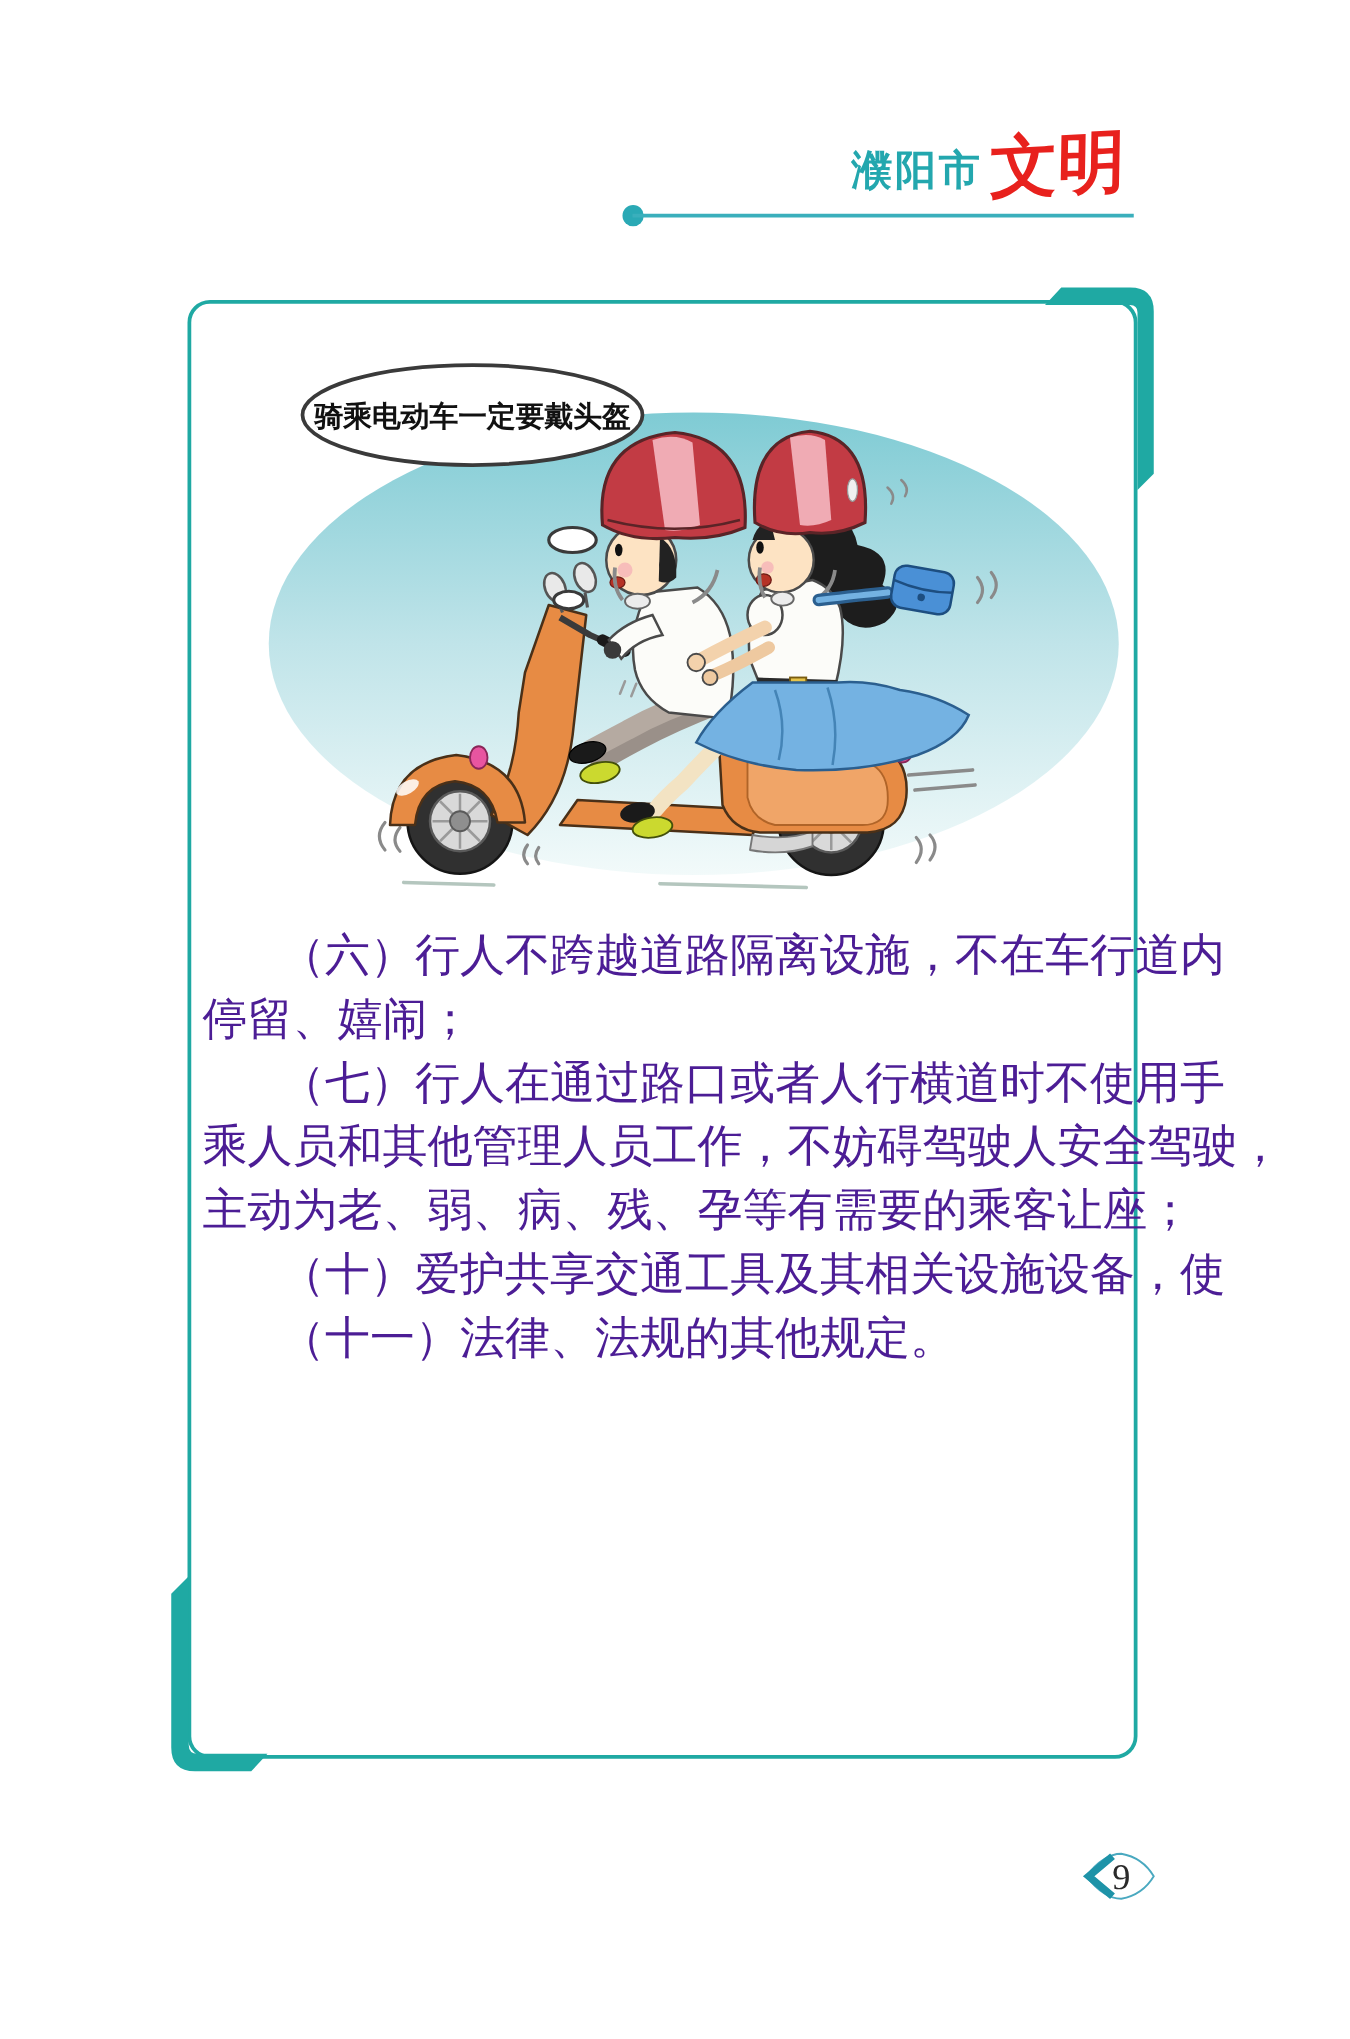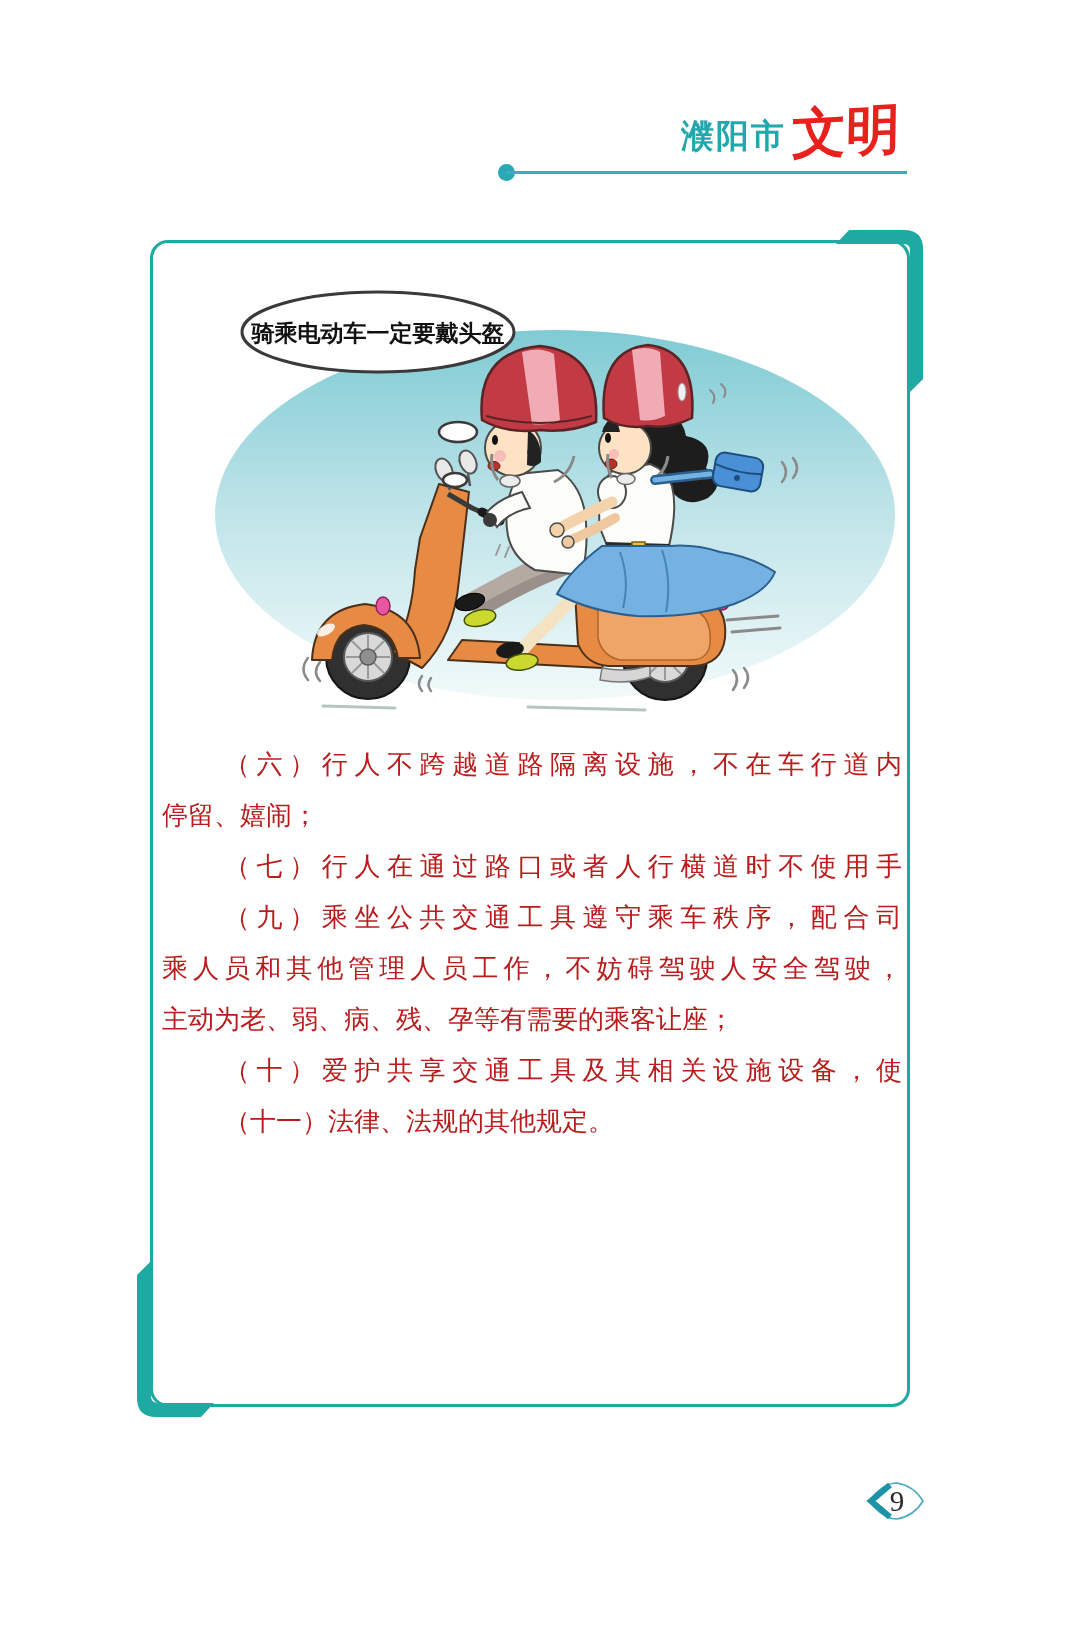--- a/index.html
+++ b/index.html
@@ -35,21 +35,21 @@
     box-sizing:border-box; border:3px solid #1fa9a3; border-radius:18px;
     background:#fff;
   }
   .accents { position:absolute; left:0; top:0; width:1080px; height:1631px; pointer-events:none; }
   
   .illu { position:absolute; left:150px; top:240px; width:760px; height:500px; }
   
   .bodytext {
     position:absolute; left:162px; top:739px; width:740px;
     font-family:"Liberation Serif","DejaVu Serif",serif;
-    font-size:26px; color:#b91c1c;
+    font-size:36px; color:#4c1d95;
   }
   .bl {
     height:51px; line-height:51px; white-space:nowrap;
     text-align:justify; text-align-last:justify; overflow:visible;
   }
   .bl.end { text-align:center; text-align-last:left; }
   .bl.ind { text-indent:62px; }
   
   .badge { position:absolute; left:866px; top:1479px; width:60px; height:44px; }
 </style>
@@ -188,21 +188,20 @@
       <ellipse cx="308" cy="192" rx="19" ry="10" fill="#ffffff" stroke="#3a3a3a" stroke-width="2.5"></ellipse>
       <ellipse cx="228" cy="92" rx="136" ry="40" fill="#ffffff" stroke="#3a3a3a" stroke-width="3"></ellipse>
       <text x="228" y="101" text-anchor="middle" font-size="23" font-weight="bold" fill="#111111" font-family="Liberation Sans, DejaVu Sans, sans-serif">骑乘电动车一定要戴头盔</text>
     </g>
   </svg>
 
   <div class="bodytext">
     <div class="bl ind">（六）行人不跨越道路隔离设施，不在车行道内</div>
     <div class="bl end">停留、嬉闹；</div>
     <div class="bl ind">（七）行人在通过路口或者人行横道时不使用手</div>
-    <div class="bl ind">（九）乘坐公共交通工具遵守乘车秩序，配合司</div>
     <div class="bl">乘人员和其他管理人员工作，不妨碍驾驶人安全驾驶，</div>
     <div class="bl end">主动为老、弱、病、残、孕等有需要的乘客让座；</div>
     <div class="bl ind">（十）爱护共享交通工具及其相关设施设备，使</div>
     <div class="bl ind end">（十一）法律、法规的其他规定。</div>
   </div>
 
   <svg class="badge" viewBox="0 0 60 44">
     <path d="M 3 22 Q 17 4 31 4 Q 48 7 57 22 Q 48 37 31 40 Q 17 40 3 22 Z" fill="#ffffff" stroke="#4aa9c0" stroke-width="1.5"></path>
     <path d="M 24 6 L 5 22 L 24 38" stroke="#1e93a8" stroke-width="6" fill="none"></path>
     <text x="31" y="32" text-anchor="middle" font-size="29" fill="#2a2a2a" font-family="Liberation Serif, DejaVu Serif, serif">9</text>

